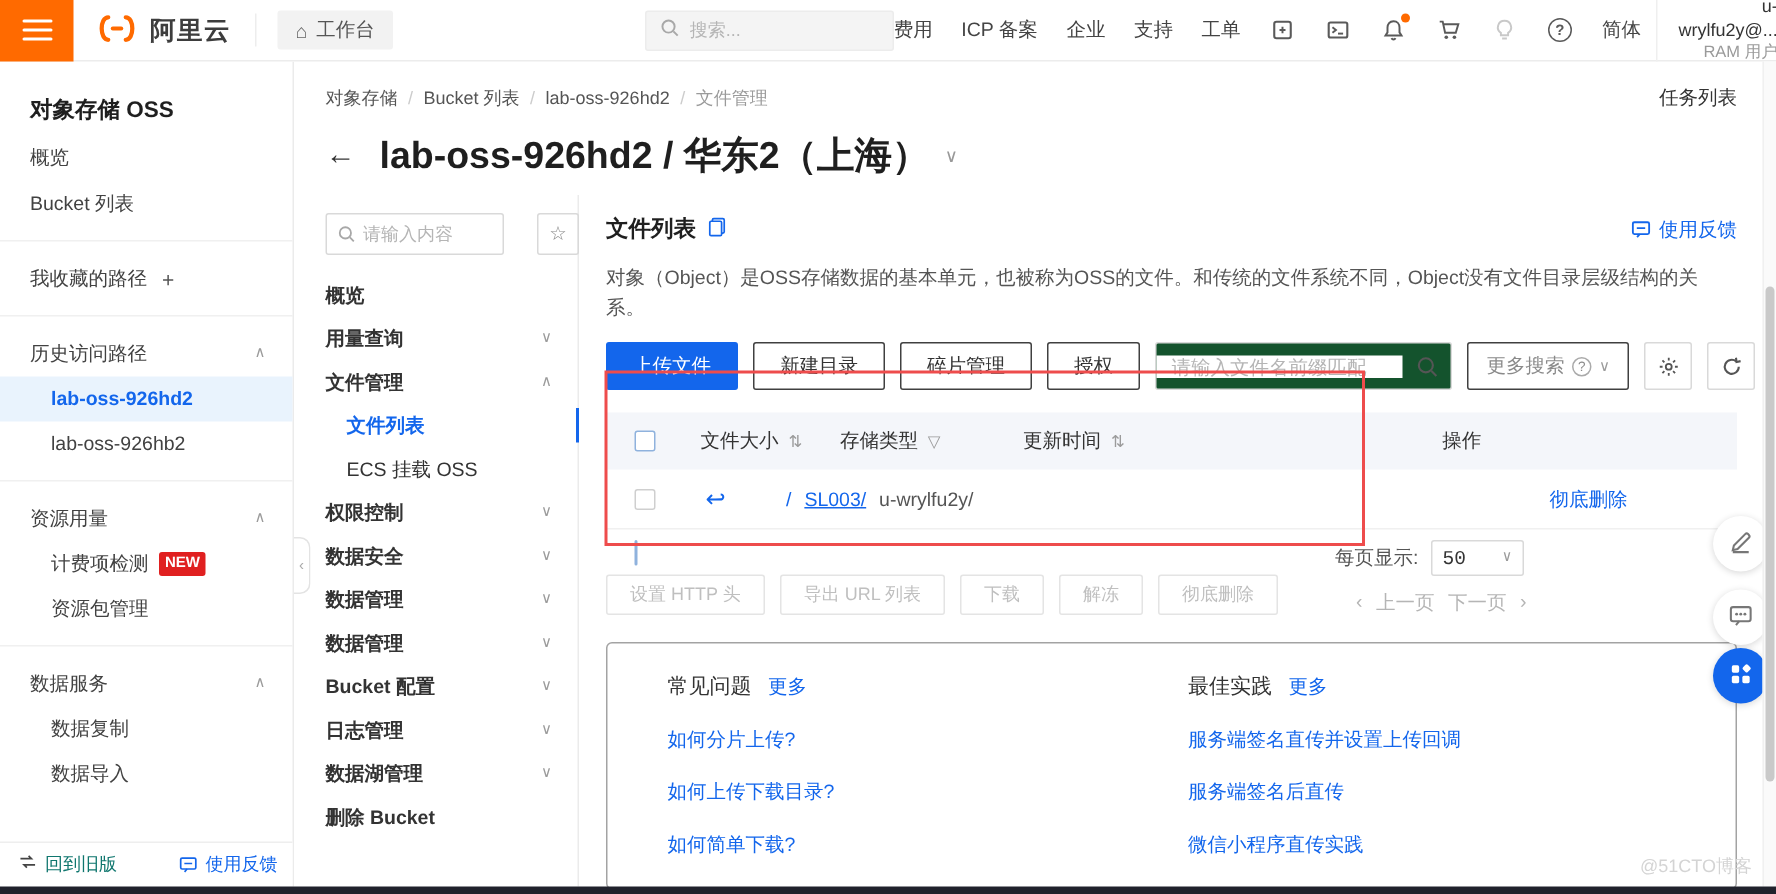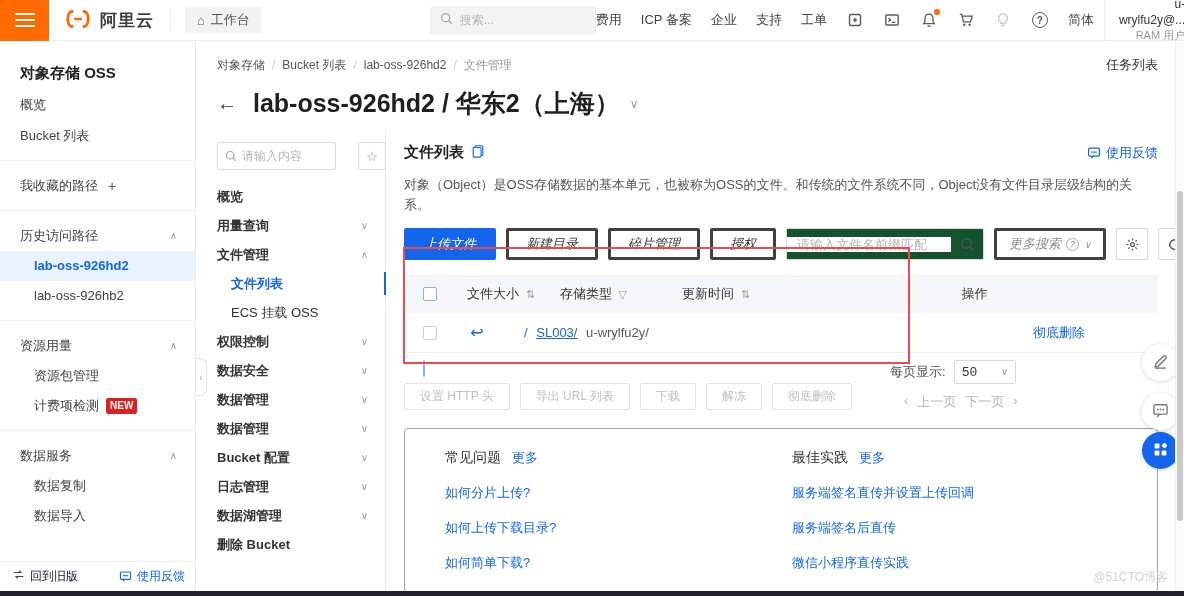--- a/index.html
+++ b/index.html
@@ -48,21 +48,21 @@
   .sb-caret { color:#9b9b9b; font-size:10px; }
   .sb-plus { color:#555; font-size:14px; margin-left:10px; cursor:pointer; }
   .sb-child { height:30px; line-height:30px; padding-left:34px; color:#424242; cursor:pointer;
               display:flex; align-items:center; }
   .sb-child.active { background:#e9f3fd; color:#1366ec; font-weight:bold; }
   .new-badge { background:#e02020; color:#fff; font-size:10px; line-height:1; padding:3px 4px;
                border-radius:2px; margin-left:7px; font-weight:bold; }
   .sb-footer { position:absolute; left:0; right:0; bottom:0; height:30px; border-top:1px solid #eee;
                display:flex; align-items:center; justify-content:space-between; padding:0 10px 0 12px;
                font-size:12px; background:#fff; }
-  .sb-old { color:#0f172a; display:flex; gap:5px; cursor:pointer; }
+  .sb-old { color:#0f766e; display:flex; gap:5px; cursor:pointer; }
   .sb-feedback { color:#1366ec; display:flex; align-items:center; gap:5px; cursor:pointer; }
 
   
   .page { position:absolute; top:41px; left:197px; right:0; bottom:5px; background:#fff; }
   .breadcrumb-row { display:flex; align-items:center; padding:15px 26px 0 20px; font-size:12px; color:#555; }
   .crumb { cursor:pointer; }
   .crumb-sep { margin:0 7px; color:#ccc; }
   .crumb-last { color:#9a9a9a; }
   .task-list { margin-left:auto; color:#333; font-size:13px; cursor:pointer; }
   .title-row { display:flex; align-items:center; padding:13px 20px 0; }
@@ -91,22 +91,22 @@
                      border:1px solid #e3e3e3; border-left:none; border-radius:0 7px 7px 0; display:flex;
                      align-items:center; justify-content:center; color:#aaa; font-size:10px; cursor:pointer; z-index:5; }
 
   
   .main { flex:1; position:relative; padding:13px 26px 0 18px; min-width:0; }
   .main-header { display:flex; align-items:center; gap:7px; }
   .main-title { font-size:15px; font-weight:bold; color:#1f1f1f; }
   .feedback-link { margin-left:auto; color:#1366ec; display:flex; align-items:center; gap:5px; cursor:pointer; }
   .desc { margin-top:13px; color:#555; line-height:1.5; }
   .toolbar { display:flex; align-items:center; gap:10px; margin-top:14px; }
-  .btn { height:32px; padding:0 17px; border:3px solid #404040; border-radius:2px; background:#fff;
-         font-size:13px; color:#333; display:inline-flex; align-items:center; cursor:pointer; white-space:nowrap;font-style:italic; }
+  .btn { height:32px; padding:0 17px; border:1px solid #404040; border-radius:2px; background:#fff;
+         font-size:13px; color:#333; display:inline-flex; align-items:center; cursor:pointer; white-space:nowrap; }
   .btn-primary { background:#1366ec; border-color:#1366ec; color:#fff; }
   .search-box { display:flex; align-items:center; height:32px; width:198px; border:1px solid #d9d9d9;
                 border-radius:2px; background:#14532d; }
   .search-box input { flex:1; border:none; outline:none; padding:0 10px; font-size:13px; color:#666; min-width:0; }
   .search-box input::placeholder { color:#b5b5b5; }
   .search-box .mag-btn { width:32px; height:100%; display:flex; align-items:center; justify-content:center;
                          cursor:pointer; color:#555; }
   .more-search { color:#8a8a8a; gap:5px; padding:0 12px; }
   .q-mini { width:13px; height:13px; border:1px solid #aaa; border-radius:50%; color:#8a8a8a; font-size:9px;
             display:inline-flex; align-items:center; justify-content:center; }
@@ -279,25 +279,25 @@
       <span>历史访问路径</span>
       <span class="sb-caret">∧</span>
     </div>
     <div class="sb-child active">lab-oss-926hd2</div>
     <div class="sb-child">lab-oss-926hb2</div>
     <div class="sb-divider"></div>
     <div class="sb-section">
       <span>资源用量</span>
       <span class="sb-caret">∧</span>
     </div>
-    <div class="sb-child">资源包管理</div>
     <div class="sb-child">
       <span>计费项检测</span>
       <span class="new-badge">NEW</span>
     </div>
+    <div class="sb-child">资源包管理</div>
     <div class="sb-divider"></div>
     <div class="sb-section">
       <span>数据服务</span>
       <span class="sb-caret">∧</span>
     </div>
     <div class="sb-child">数据复制</div>
     <div class="sb-child">数据导入</div>
     <div class="sb-footer">
       <span class="sb-old">
         <svg width="13" height="13" viewBox="0 0 16 16" fill="none">

